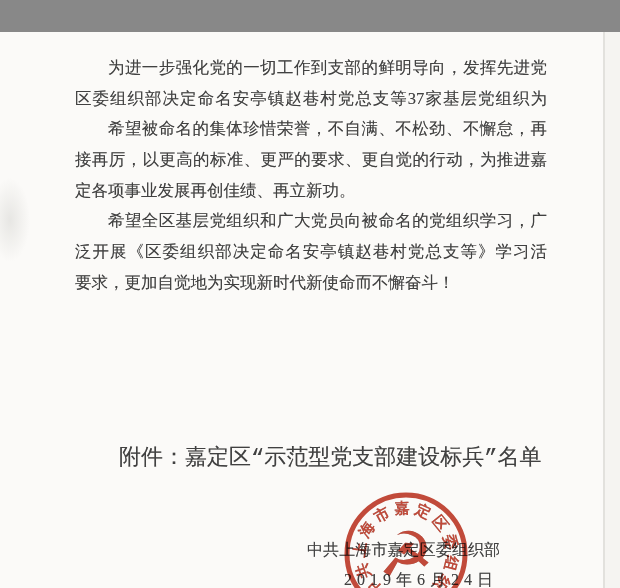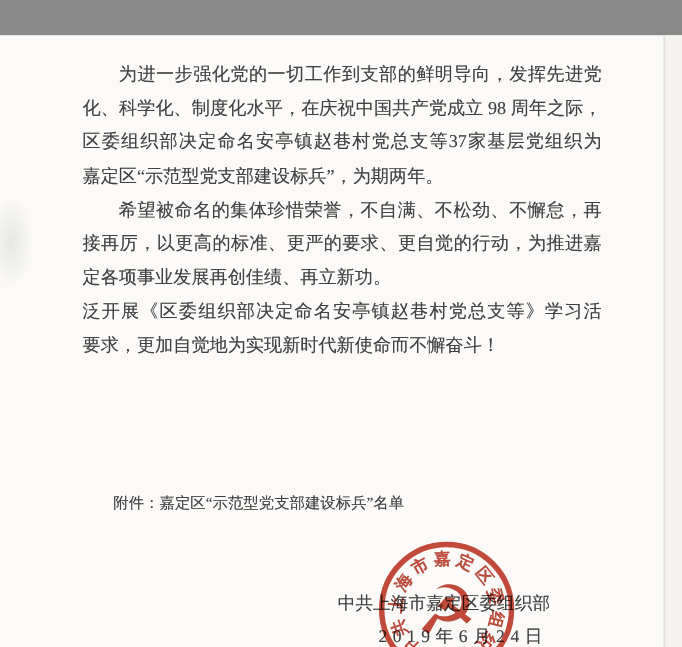--- a/index.html
+++ b/index.html
@@ -40,22 +40,23 @@
     font-size:16.5px;
     height:30.7px;line-height:30.7px;
     text-align:justify;
     text-align-last:justify;
     overflow:hidden;
   }
   .line.indent{text-indent:2em;}
   .line.last{text-align:left;text-align-last:left;}
   .attachment{
     position:absolute;left:75px;top:412px;width:472px;
-    font-size:14px;line-height:30.7px;
+    font-size:22px;line-height:30.7px;
     text-indent:2em;
+    font-family:Liberation Mono, monospace;
   }
   .signature{
     position:absolute;left:307px;top:506px;
     font-size:16px;line-height:24px;letter-spacing:.1px;
   }
   .date{
     position:absolute;left:344px;top:536px;
     font-size:16px;line-height:24px;letter-spacing:5px;
   }
   
@@ -82,26 +83,25 @@
 <body>
 
 <div class="page">
 
   <div class="smudge"></div>
   <div class="edge-strip"></div>
   <div class="edge-line"></div>
 
   <div class="body-text">
     <div class="line indent">为进一步强化党的一切工作到支部的鲜明导向，发挥先进党</div>
-    <div class="line">化、科学化、制度化水平，在庆祝中国共产党成立 98 周年之际，</div>
     <div class="line">区委组织部决定命名安亭镇赵巷村党总支等37家基层党组织为</div>
-    <div class="line last">嘉定区“示范型党支部建设标兵”，为期两年。</div>
     <div class="line indent">希望被命名的集体珍惜荣誉，不自满、不松劲、不懈怠，再</div>
     <div class="line">接再厉，以更高的标准、更严的要求、更自觉的行动，为推进嘉</div>
     <div class="line last">定各项事业发展再创佳绩、再立新功。</div>
+    <div class="line indent">希望全区基层党组织和广大党员向被命名的党组织学习，广</div>
     <div class="line">泛开展《区委组织部决定命名安亭镇赵巷村党总支等》学习活</div>
     <div class="line last">要求，更加自觉地为实现新时代新使命而不懈奋斗！</div>
   </div>
 
   <div class="attachment">附件：嘉定区“示范型党支部建设标兵”名单</div>
 
   <div class="signature">中共上海市嘉定区委组织部</div>
   <div class="date">2019年6月24日</div>
 
   <div class="seal">

